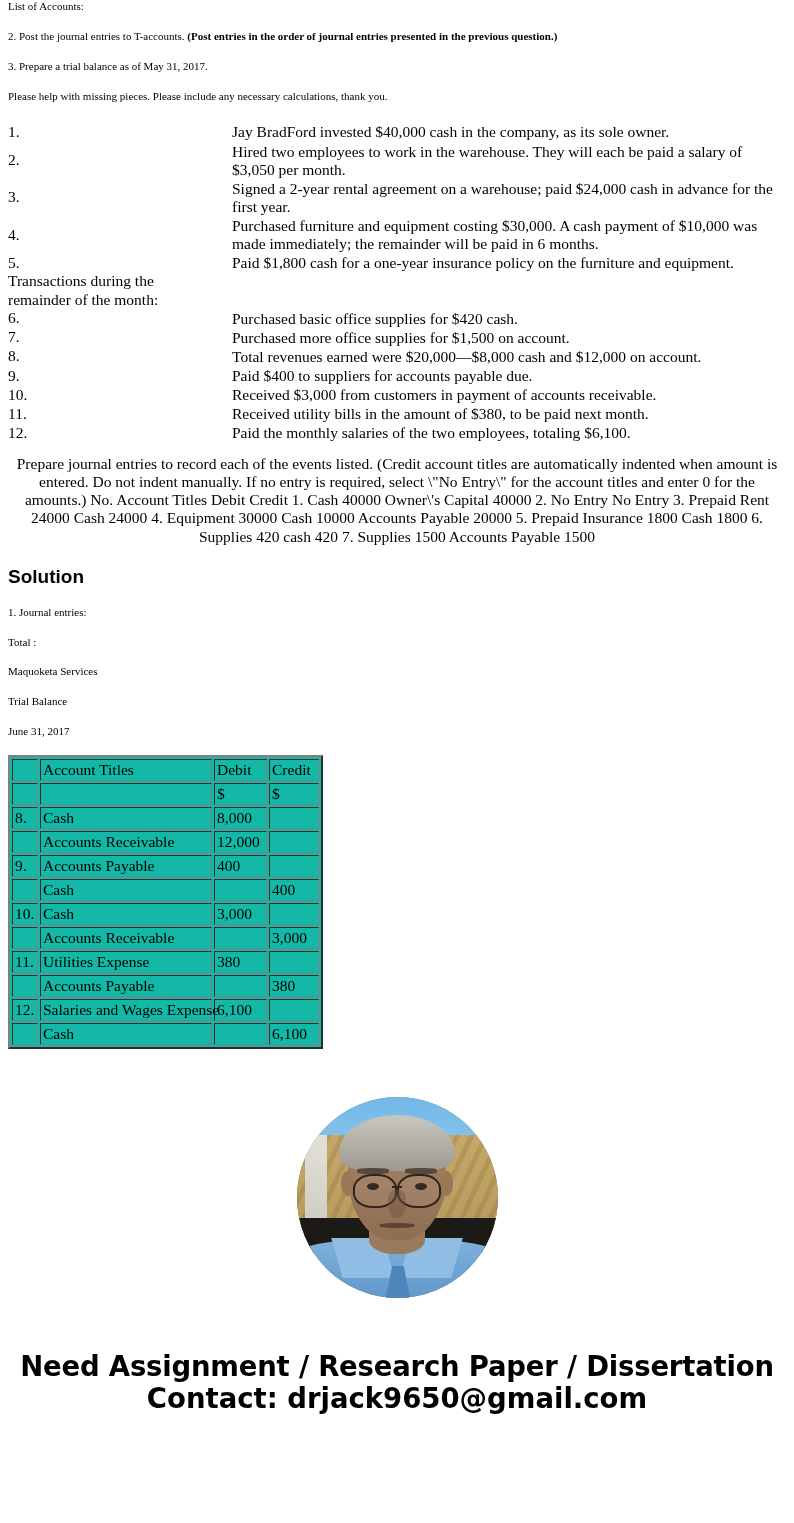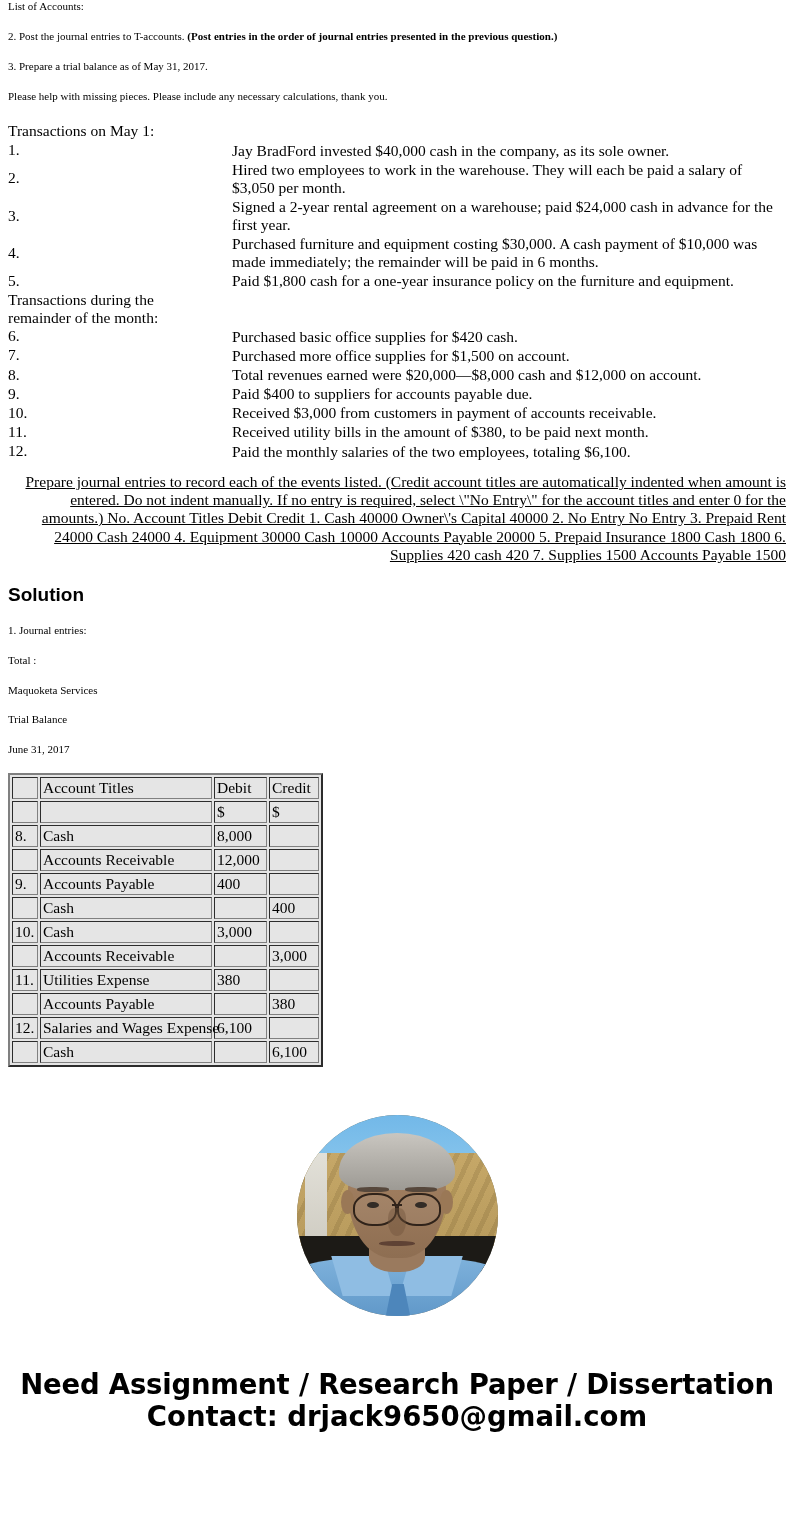--- a/index.html
+++ b/index.html
@@ -76,40 +76,39 @@
     display: block;
     max-width: 170px;
   }
 
   
   p.dense {
     margin: 0;
     padding: 0;
     font-size: 15.5px;
     line-height: 1.18;
-    text-align: right;
-    text-decoration: underline;
+    text-align: center;
   }
 
   
   h3.solution {
     font-family: Liberation Sans, sans-serif;
     font-size: 19px;
     font-weight: bold;
     margin: 0;
     padding: 0;
     line-height: 1.2;
   }
 
   
   table.tb {
     border-collapse: separate;
     border-spacing: 2px;
     border: 2px outset #808080;
-    background: #e5e5e5;
+    background: #14b8a6;
     margin: 0;
     font-size: 15.5px;
     line-height: 1.15;
     table-layout: fixed;
     width: 315px;
   }
   table.tb td {
     border: 1px inset #808080;
     padding: 0px 1px 0px 2px;
     height: 20px;
@@ -300,24 +299,20 @@
 
     <div class="gap-17"></div>
 
     <p class="para">Please help with missing pieces. Please include any necessary calculations, thank you.</p>
   </div>
 
   <div class="gap-20"></div>
 
   <table class="txn">
     <tbody>
-      <tr>
-        <td class="num hdr">Transactions on May 1:</td>
-        <td class="desc"></td>
-      </tr>
 
       <tr>
         <td class="num">1.</td>
         <td class="desc">Jay BradFord invested $40,000 cash in the company, as its sole owner.</td>
       </tr>
       <tr>
         <td class="num">2.</td>
         <td class="desc">Hired two employees to work in the warehouse. They will each be paid a salary of $3,050 per month.</td>
       </tr>
       <tr>

